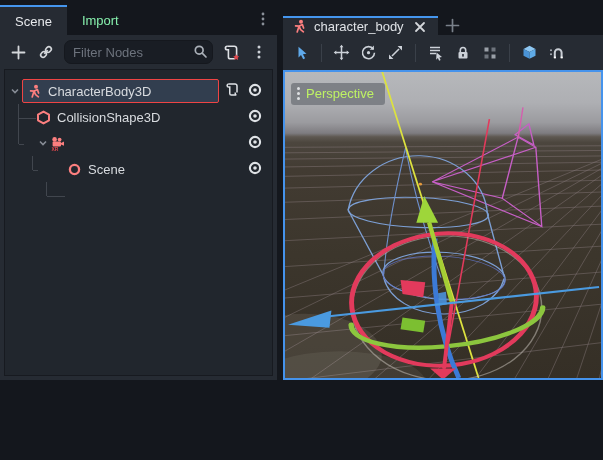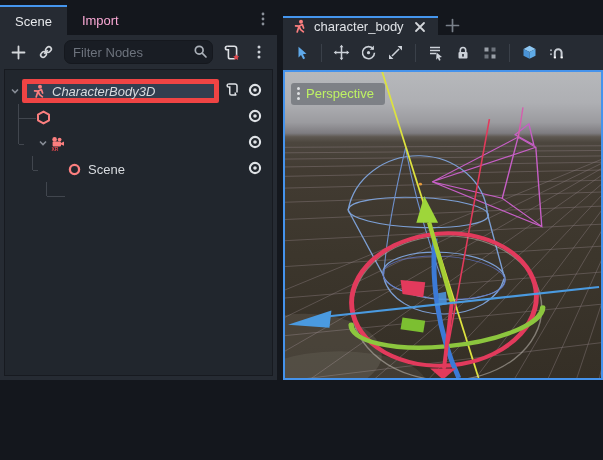--- a/index.html
+++ b/index.html
@@ -3,37 +3,37 @@
 <meta charset="utf-8">
 <style>
   * { margin:0; padding:0; box-sizing:border-box; }
   html,body { width:603px; height:460px; overflow:hidden; background:#14171d;
               font-family:"Liberation Sans", sans-serif; }
   .app { display:flex; width:603px; height:380px; background:#14171d; }
 
   
   .left-dock { width:277px; display:flex; flex-direction:column; background:#1a1d24; }
   .dock-tabs { height:35px; display:flex; align-items:flex-end; background:#14171d; padding-top:5px; position:relative; }
-  .dock-tab { height:30px; padding:0 15px; display:flex; align-items:center; font-size:13px; color:#f9a8d4; background:transparent; cursor:default; }
+  .dock-tab { height:30px; padding:0 15px; display:flex; align-items:center; font-size:13px; color:#86efac; background:transparent; cursor:default; }
   .dock-tab.active { background:#262b33; border-top:2px solid #4596ee; color:#e7e9ec; }
   .dock-kebab { position:absolute; right:4px; top:8px; width:20px; height:22px; display:flex; align-items:center; justify-content:center; }
   .dock-body { flex:1; display:flex; flex-direction:column; background:#262b33; }
   .dock-toolbar { height:34px; display:flex; align-items:center; gap:4px; padding:0 6px; }
   .tb-btn { width:24px; height:24px; display:flex; align-items:center; justify-content:center; border-radius:3px; }
   .filter-wrap { flex:1; position:relative; height:24px; margin:0 2px; }
   .filter-wrap input { width:100%; height:24px; background:#191d24; border:1px solid #15181e; border-radius:7px;
         color:#d8dbdf; font-size:13px; padding:0 26px 0 8px; outline:none; font-family:"Liberation Sans",sans-serif; }
   .filter-wrap input::placeholder { color:#6d737d; }
   .filter-search-icon { position:absolute; right:5px; top:4px; }
   .scene-tree { flex:1; margin:0 4px 4px 4px; background:#21262d; border:1px solid #171a20; position:relative; padding-top:8px; overflow:hidden; }
   .tree-row { display:flex; align-items:center; height:26px; font-size:13px; color:#d8dbdf; position:relative; }
   .chev { width:14px; height:14px; display:flex; align-items:center; justify-content:center; flex:none; }
   .nicon { width:15px; height:15px; flex:none; margin-right:6px; position:relative; }
   .name-box { display:flex; align-items:center; height:24px; padding:0 6px 0 4px; border-radius:2px; }
-  .name-box.selected { background:rgba(88,118,158,0.30); border:5px solid #ef4444; flex:1; margin-right:6px;font-style:italic; }
+  .name-box.selected { background:rgba(88,118,158,0.30); border:1px solid #ef4444; flex:1; margin-right:6px; }
   .row-right { margin-left:auto; display:flex; align-items:center; gap:7px; padding-right:9px; }
   .guide { position:absolute; background:#41464e; }
 
   
   .splitter { width:6px; background:#14171d; cursor:col-resize; }
 
   
   .right-panel { flex:1; display:flex; flex-direction:column; background:#1a1d24; min-width:0; }
   .scene-tabs { height:35px; display:flex; align-items:stretch; background:#14171d; padding-top:16px; }
   .scene-tab { display:flex; align-items:center; gap:7px; padding:0 9px; background:#262b33; border-top:2px solid #4596ee; font-size:13px; color:#dfe2e6; }
@@ -152,20 +152,21 @@
             </span>
           </span>
         </div>
 
         <div class="tree-row" style="padding-left:31px">
           <span class="nicon">
             <svg width="15" height="15" viewBox="0 0 15 15">
               <polygon points="7.5,1.6 13,4.7 13,10.3 7.5,13.4 2,10.3 2,4.7" stroke="#fc7f7f" stroke-width="2" fill="none" stroke-linejoin="round"></polygon>
             </svg>
           </span>
+          <span>CollisionShape3D</span>
           <span class="row-right">
             <span>
               <svg width="16" height="16" viewBox="0 0 16 16">
                 <circle cx="8" cy="8" r="5.1" stroke="#dfe2e6" stroke-width="2.1" fill="none"></circle>
                 <circle cx="8" cy="8" r="1.8" fill="#dfe2e6"></circle>
               </svg>
             </span>
           </span>
         </div>
 

